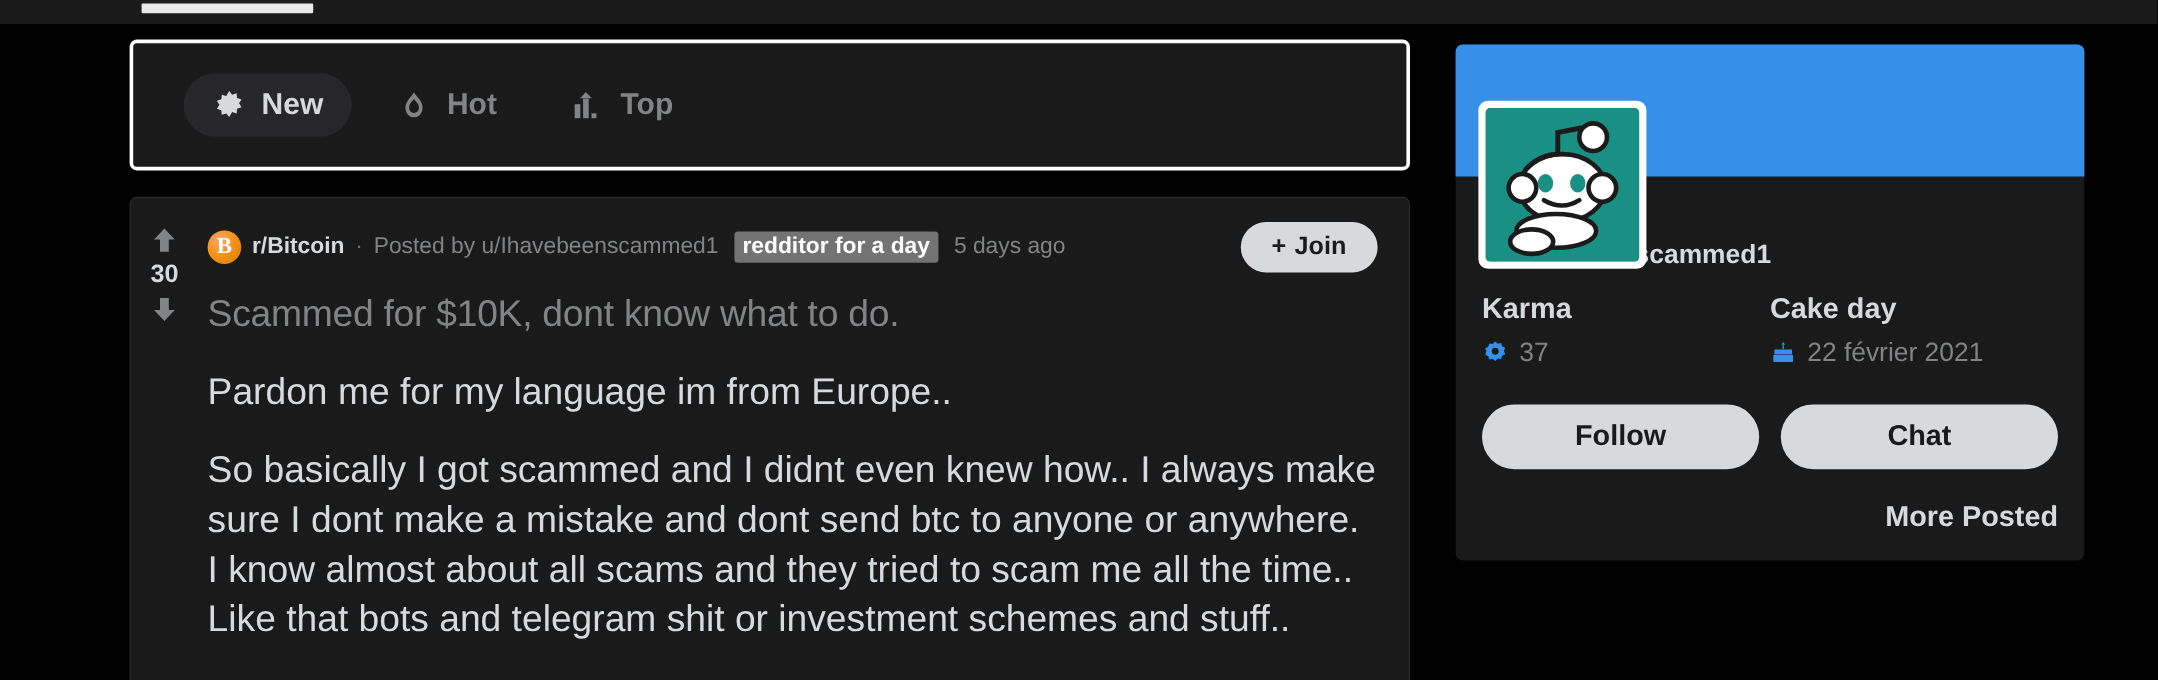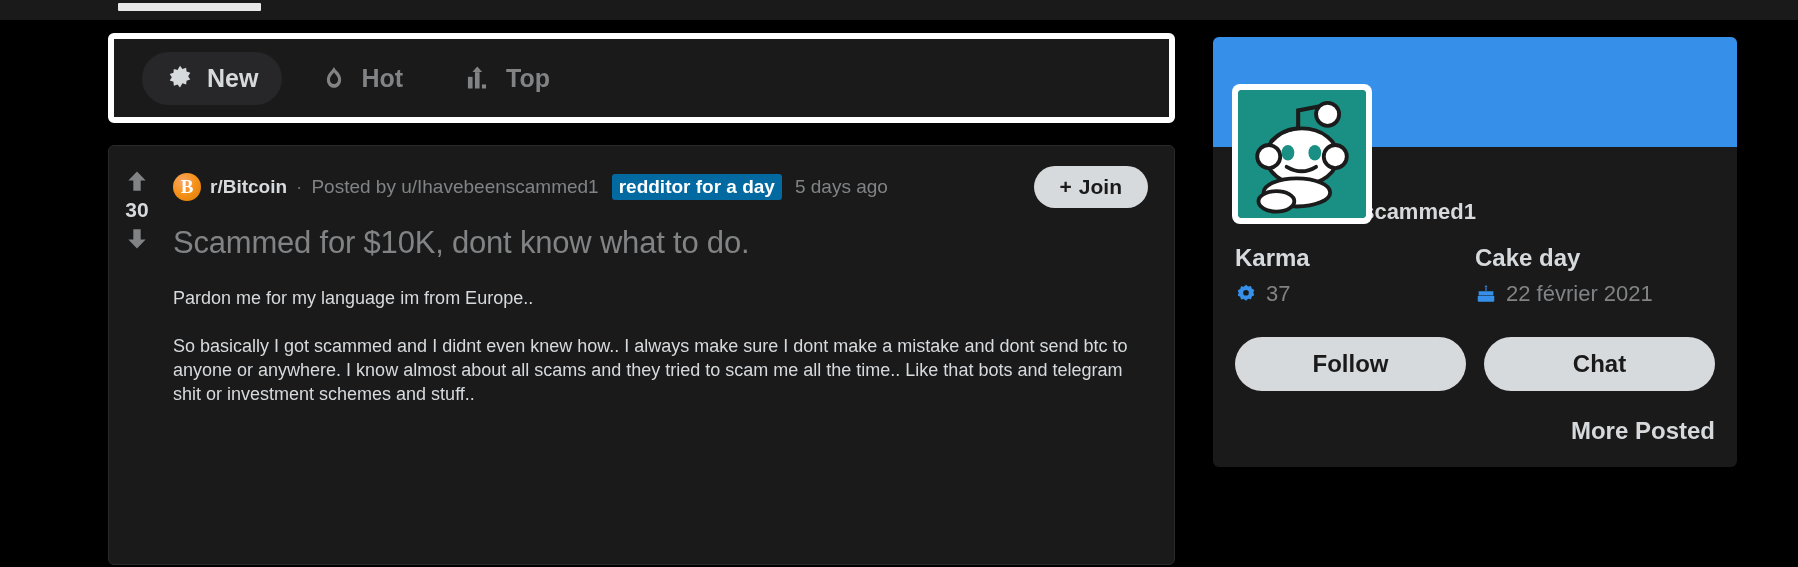--- a/index.html
+++ b/index.html
@@ -24,23 +24,23 @@
   
   .content {
     position: absolute; left: 0; top: 20px;
     width: 1798px; height: 547px;
   }
   .col-main { position: absolute; left: 108px; top: 13px; width: 1067px; }
   .col-side { position: absolute; left: 1213px; top: 17px; width: 524px; }
 
   
   .sort-card {
-    background: #1a1a1b; border: 6px solid #ffffff;
-    border-radius: 6px; height: 90px;
-    display: flex; align-items: center; padding-left: 28px; gap: 14px;
+    background: #1a1a1b; border: 3px solid #ffffff;
+    border-radius: 6px; height: 109px;
+    display: flex; align-items: center; padding-left: 42px; gap: 14px;
   }
   .sort-item {
     display: flex; align-items: center; gap: 13px;
     padding: 12px 24px; border-radius: 999px;
     color: #818384; font-size: 25px; font-weight: bold;
     cursor: pointer; white-space: nowrap;
   }
   .sort-item.active { background: #272729; color: #d7dadc; }
   .sort-ico { width: 28px; height: 28px; flex: 0 0 auto; display:block; }
 
@@ -67,39 +67,39 @@
     width: 28px; height: 28px; border-radius: 50%;
     background: radial-gradient(circle at 35% 30%, #f9a66c 0%, #f7931a 45%, #d97b06 100%);
     display: flex; align-items: center; justify-content: center;
     color: #fff; font-size: 19px; font-weight: bold;
     font-family: "Liberation Serif", serif; flex: 0 0 auto;
   }
   .sub-name { color: #d7dadc; font-weight: bold; font-size: 19px; }
   .dot-sep { color: #6a6c6e; }
   .author { color: #818384; }
   .badge {
-    background: #0369a1; color: #fff; font-weight: bold;
+    background: #737373; color: #fff; font-weight: bold;
     font-size: 19px; padding: 2px 7px; border-radius: 3px;
     margin: 0 4px;
   }
   .age { color: #818384; }
   .join-btn {
     margin-left: auto; background: #d7dadc; color: #1a1a1b;
     font-size: 21px; font-weight: bold;
     border: none; border-radius: 999px; padding: 9px 26px;
     display: flex; align-items: center; gap: 7px; cursor: pointer;
   }
 
   .post-title {
     margin-top: 17px; color: #818384;
     font-size: 31px; font-weight: normal; letter-spacing: -0.2px;
   }
   .post-text { margin-top: 26px; }
   .post-text p {
-    color: #d7dadc; font-size: 18px; line-height: 1.33;
+    color: #d7dadc; font-size: 31px; line-height: 1.33;
     margin-bottom: 24px; max-width: 980px;
   }
   .post-text p.bold { font-weight: bold; }
 
   
   .profile-card {
     background: #1a1a1b; border-radius: 6px;
     width: 524px; padding-bottom: 22px;
   }
   .banner {

